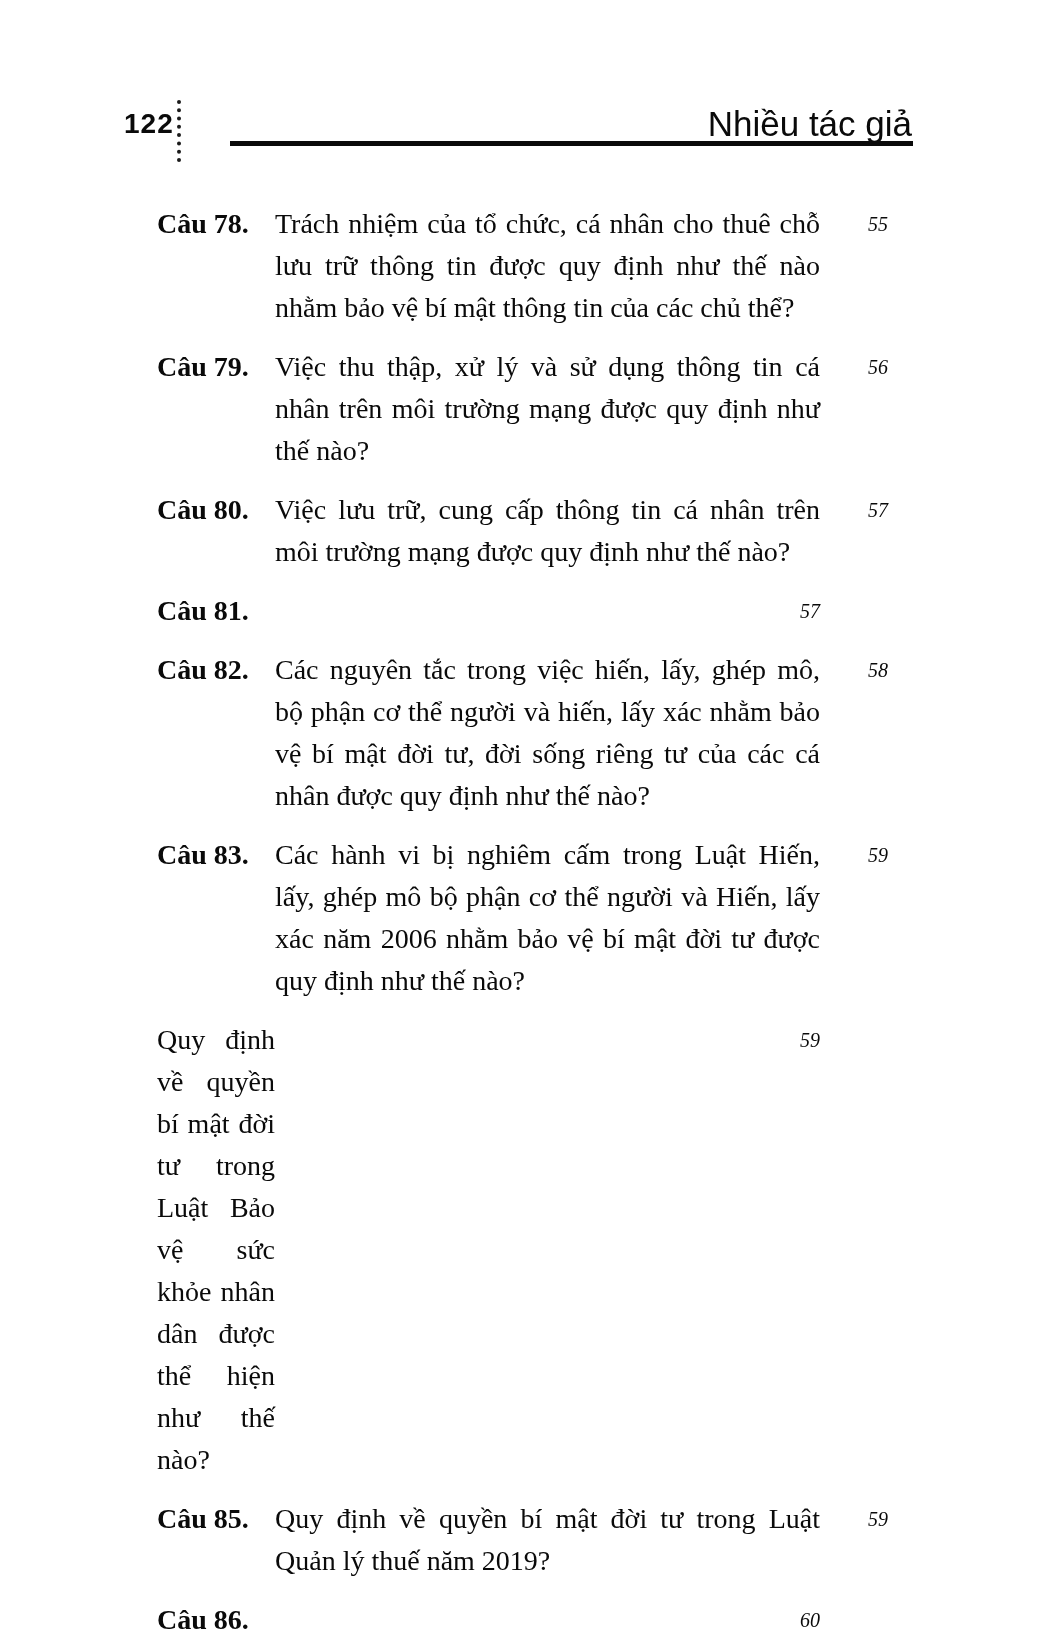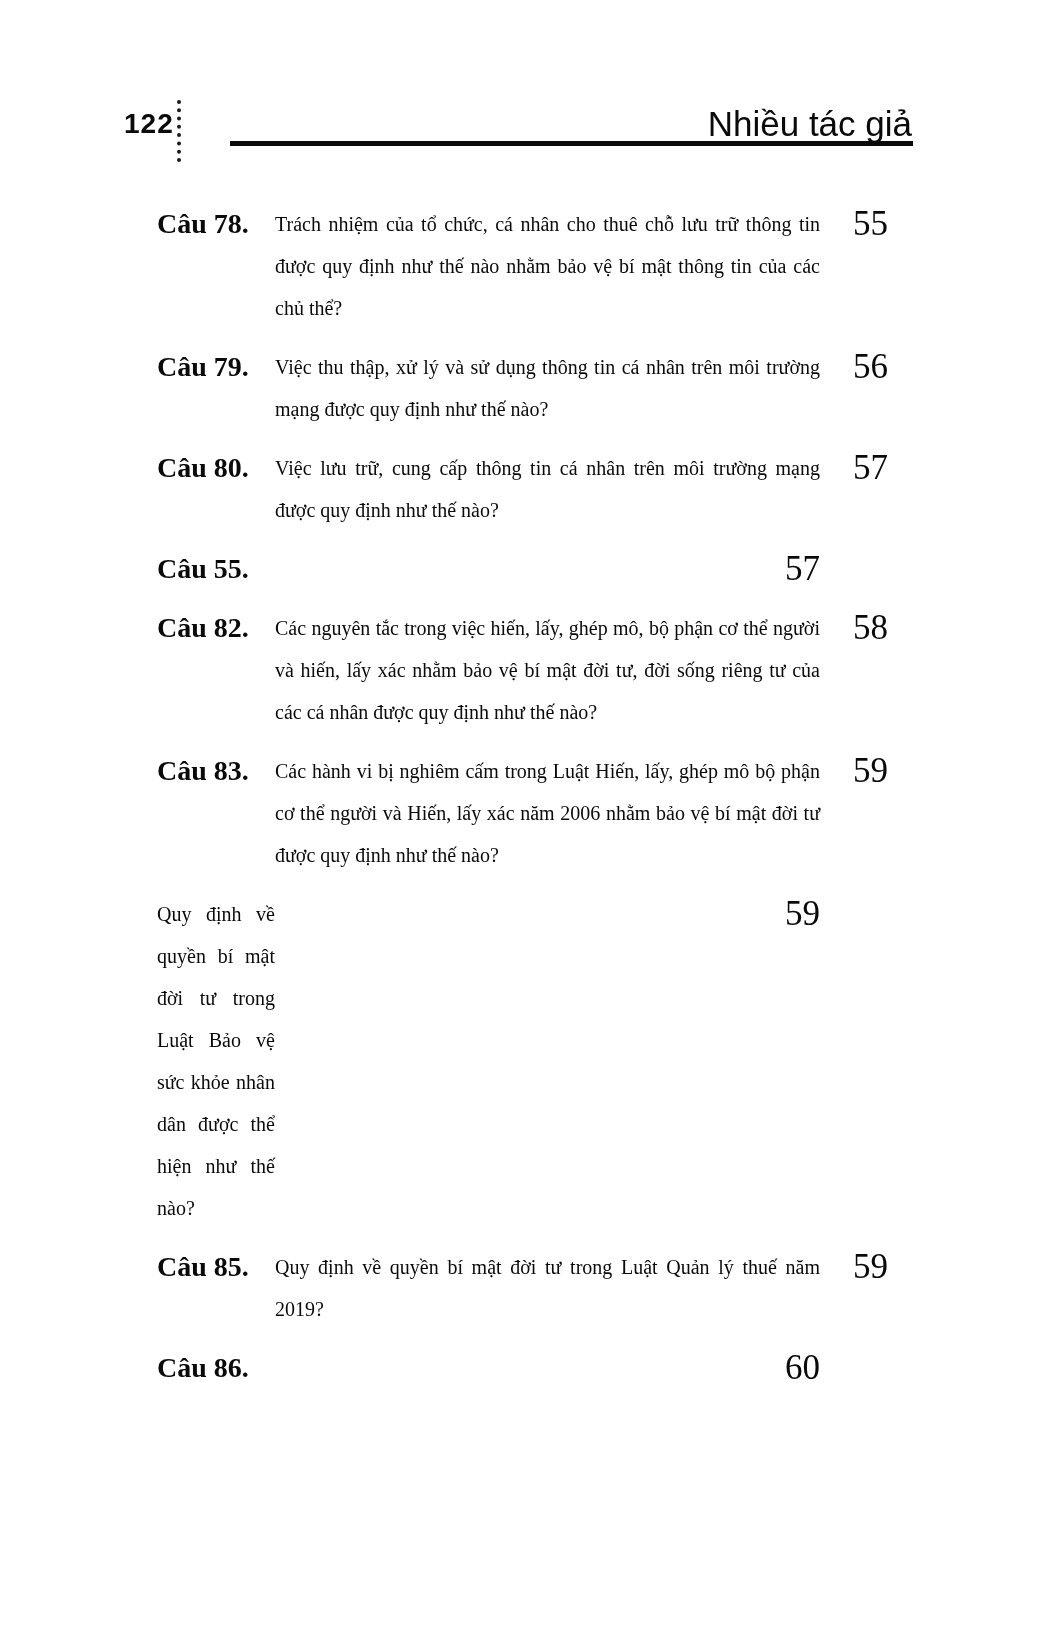--- a/index.html
+++ b/index.html
@@ -41,26 +41,27 @@
     display: grid;
     grid-template-columns: 118px 545px 68px;
     margin-bottom: 17px;
   }
   .entry .q-label {
     font-weight: bold;
     font-size: 28px; line-height: 42px;
     white-space: nowrap;
   }
   .entry .q-text {
-    font-size: 20px; line-height: 42px;
+    font-size: 28px; line-height: 42px;
     text-align: justify;
   }
   .entry .q-page {
-    font-size: 35px; line-height: 42px;
+    font-size: 20px; line-height: 42px;
     text-align: right;
+    font-style: italic;
   }
 </style>
 </head>
 <body>
 
 <div class="page">
 
   <div class="header">
     <div class="folio">122</div>
     <div class="chain"></div>
@@ -81,21 +82,21 @@
       <span class="q-page">56</span>
     </div>
 
     <div class="entry">
       <span class="q-label">Câu 80.</span>
       <span class="q-text">Việc lưu trữ, cung cấp thông tin cá nhân trên môi trường mạng được quy định như thế nào?</span>
       <span class="q-page">57</span>
     </div>
 
     <div class="entry">
-      <span class="q-label">Câu 55.</span>
+      <span class="q-label">Câu 81.</span>
       <span class="q-page">57</span>
     </div>
 
     <div class="entry">
       <span class="q-label">Câu 82.</span>
       <span class="q-text">Các nguyên tắc trong việc hiến, lấy, ghép mô, bộ phận cơ thể người và hiến, lấy xác nhằm bảo vệ bí mật đời tư, đời sống riêng tư của các cá nhân được quy định như thế nào?</span>
       <span class="q-page">58</span>
     </div>
 
     <div class="entry">

